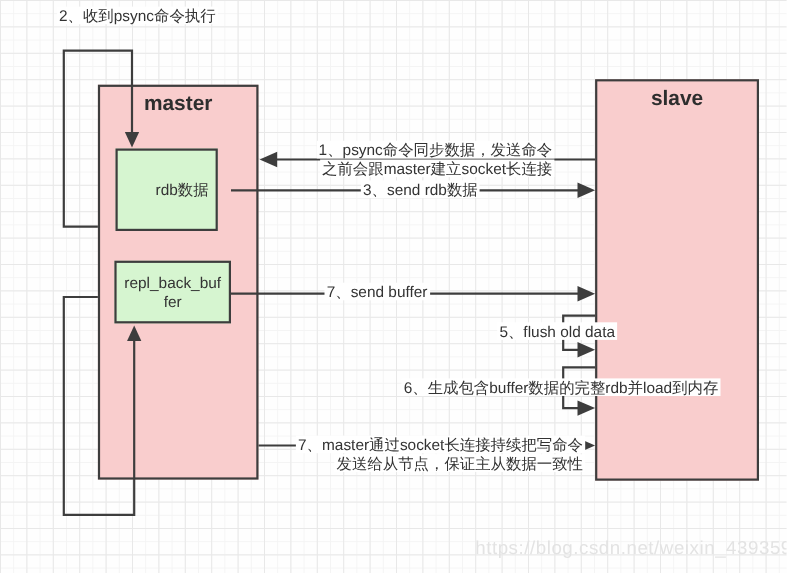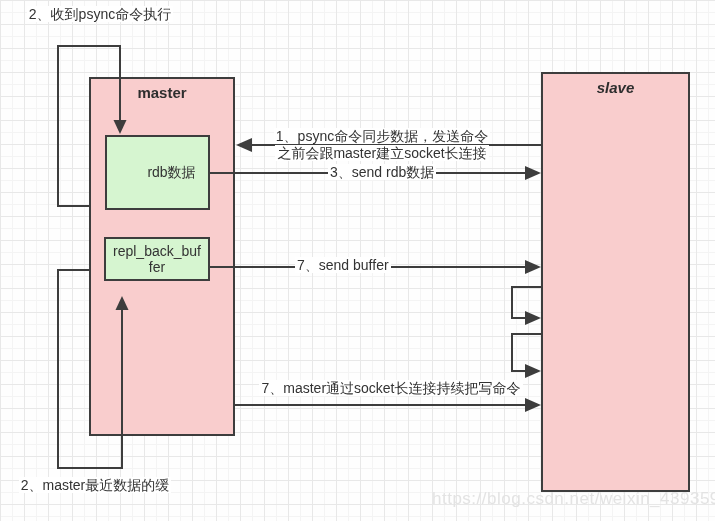--- a/index.html
+++ b/index.html
@@ -33,58 +33,58 @@
     align-items: center;
     justify-content: center;
     text-align: center;
     font-size: 14px;
     z-index: 2;
   }
   .node-title {
     display: block;
     text-align: center;
     font-weight: bold;
-    font-size: 15px;
+    font-size: 19px;
     padding-top: 5px;
     color: #2e2e2e;
   }
   #master { left: 89px;  top: 77px; width: 146px; height: 359px; }
-  #slave  { left: 541px; top: 72px; width: 149px; height: 420px; font-style: italic; }
-  #rdb-box  { left: 105px; top: 135px; width: 105px; height: 75px; padding-left: 28px; }
-  #repl-box { left: 104px; top: 237px; width: 106px; height: 44px; line-height: 1.15; }
+  #slave  { left: 541px; top: 72px; width: 149px; height: 365px; }
+  #rdb-box  { left: 105px; top: 135px; width: 93px; height: 75px; padding-left: 28px; }
+  #repl-box { left: 104px; top: 237px; width: 106px; height: 57px; line-height: 1.15; }
   #repl-box .wrap { display: inline-block; width: 88px; word-break: break-all; }
 
   #wires {
     position: absolute;
     left: 0; top: 0;
     z-index: 3;
     pointer-events: none;
   }
   #wires path, #wires line { stroke: #3d3d3d; stroke-width: 2; fill: none; }
   #wires polygon { fill: #3d3d3d; stroke: none; }
 
   .note {
     position: absolute;
     z-index: 4;
     font-size: 14px;
     line-height: 1.18;
     color: #333;
     white-space: nowrap;
   }
   .note .bg { background: #fff; padding: 0 2px; }
-  .note.centered { text-align: center; }
+  .note.centered { text-align: right; }
   .note div { margin: 0; }
 
   #note-top-left    { left: 2px;   top: 6px;   width: 196px; }
   #note-step1       { left: 260px; top: 128px; width: 244px; }
   #note-step3       { left: 328px; top: 164px; }
   #note-step4       { left: 295px; top: 257px; }
   #note-step5       { left: 452px; top: 293px; }
   #note-step6       { left: 365px; top: 344px; }
-  #note-step7       { left: 250px; top: 380px; width: 282px; }
+  #note-step7       { left: 250px; top: 396px; width: 282px; }
   #note-bottom-left { left: 6px;   top: 477px; width: 178px; }
 
   #watermark {
     position: absolute;
     left: 432px; top: 489px;
     z-index: 2;
     font-size: 17px;
     color: #e3e3e3;
     letter-spacing: 0.5px;
     white-space: nowrap;
@@ -148,25 +148,31 @@
   </div>
 
   <div id="note-step3" class="note">
     <span class="bg">3、send rdb数据</span>
   </div>
 
   <div id="note-step4" class="note">
     <span class="bg">7、send buffer</span>
   </div>
 
+  <div id="note-step5" class="note">
+    <span class="bg">5、flush old data</span>
+  </div>
 
+  <div id="note-step6" class="note">
+    <span class="bg">6、生成包含buffer数据的完整rdb并load到内存</span>
+  </div>
 
   <div id="note-step7" class="note centered">
     <div><span class="bg">7、master通过socket长连接持续把写命令</span></div>
+    <div><span class="bg">发送给从节点，保证主从数据一致性</span></div>
   </div>
 
   <div id="note-bottom-left" class="note centered">
-    <div><span class="bg">2、master最近数据的缓</span></div>
   </div>
 
   <div id="watermark">https://blog.csdn.net/weixin_43935927</div>
 
 </div>
 
 </body></html>

